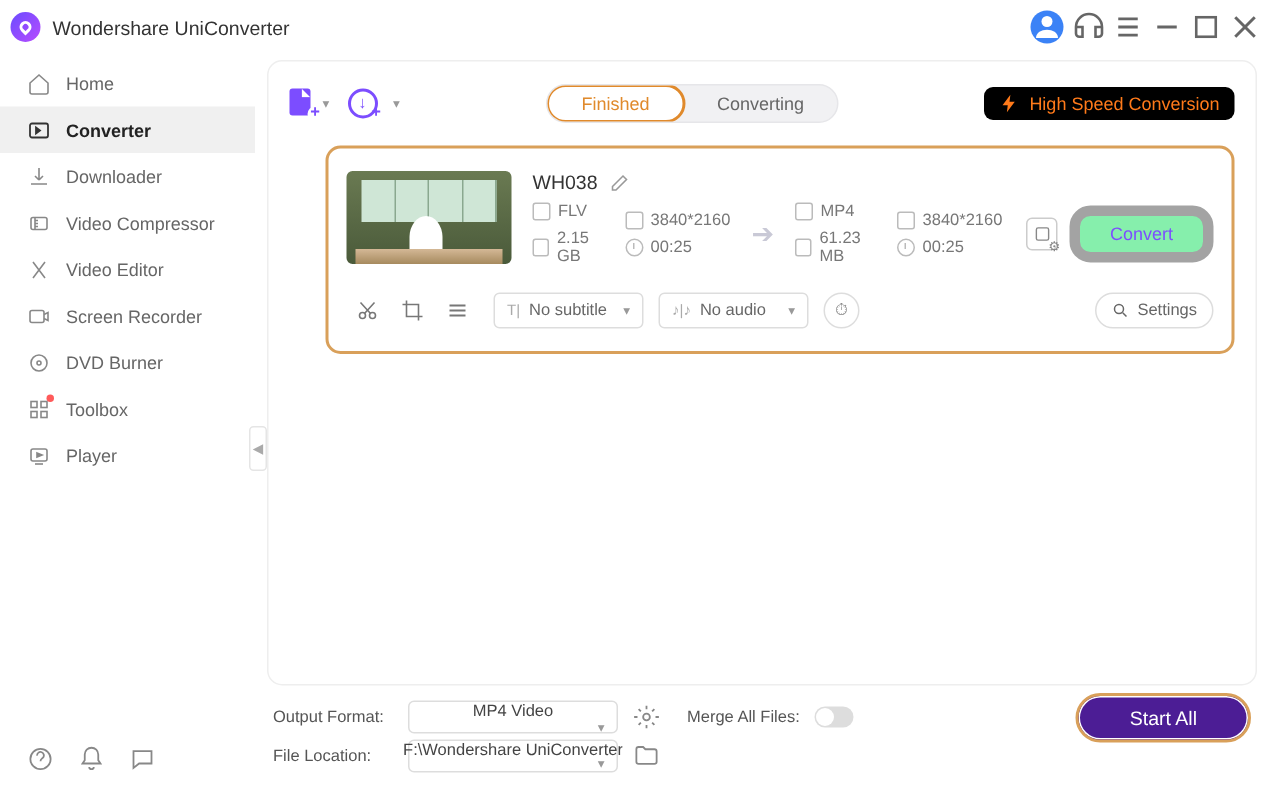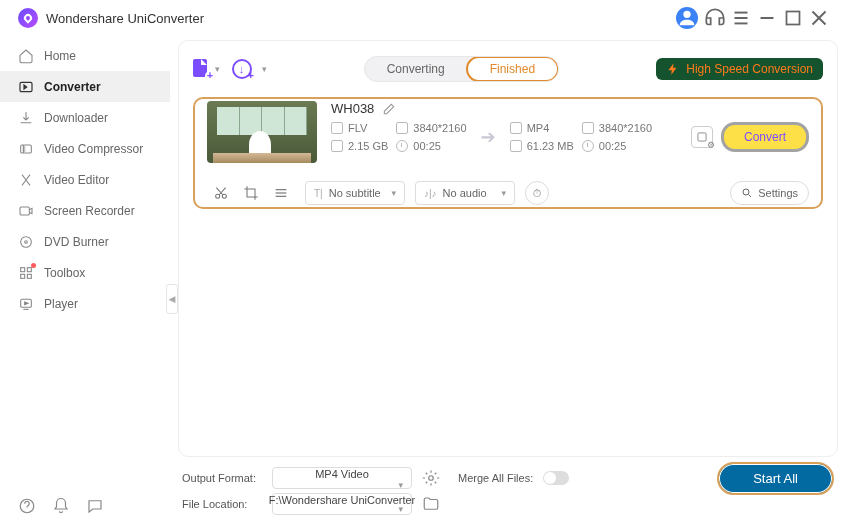--- a/index.html
+++ b/index.html
@@ -1,18 +1,18 @@
 <!DOCTYPE html>
 <html><head>
 <meta charset="utf-8">
 <style>
 * { margin: 0; padding: 0; box-sizing: border-box; font-family: -apple-system, BlinkMacSystemFont, "Segoe UI", sans-serif; }
 body { width: 850px; height: 527px; background: #fff; overflow: hidden; font-size: 12px; color: #333; }
 
-.titlebar { height: 36px; display: flex; align-items: center; padding: 0 18px; }
+.titlebar { height: 36px; display: flex; align-items: center; padding: 0 7px; }
 .logo-circle { width: 20px; height: 20px; border-radius: 50%; background: linear-gradient(135deg,#6a4cff,#b84cff); display: flex; align-items: center; justify-content: center; margin-right: 8px; }
 .logo-inner { width: 8px; height: 8px; border: 2px solid #fff; border-radius: 50% 50% 50% 0; transform: rotate(-45deg); }
 .app-title { font-size: 13px; color: #333; }
 .titlebar-spacer { flex: 1; }
 .tb-icon { width: 26px; height: 26px; display: flex; align-items: center; justify-content: center; color: #666; cursor: pointer; border-radius: 4px; }
 .tb-avatar { width: 22px; height: 22px; border-radius: 50%; background: #3b82f6; display: flex; align-items: center; justify-content: center; color: #fff; font-size: 11px; margin-right: 4px; }
 
 .container { display: flex; height: calc(100% - 36px); }
 .sidebar { width: 170px; padding-top: 4px; position: relative; }
 .side-item { height: 31px; display: flex; align-items: center; padding: 0 18px; color: #666; cursor: pointer; font-size: 12px; gap: 10px; }
@@ -31,62 +31,62 @@
 .add-file-body { position: absolute; width: 14px; height: 18px; background: #7c4dff; border-radius: 2px; }
 .add-file-fold { position: absolute; right: 6px; top: 0; width: 6px; height: 6px; background: #fff; clip-path: polygon(0 0,100% 100%,0 100%); }
 .add-plus { position: absolute; bottom: -2px; right: -2px; color: #7c4dff; font-weight: bold; font-size: 11px; background: #fff; border-radius: 50%; width: 10px; height: 10px; line-height: 9px; text-align: center; }
 .download-icon { width: 20px; height: 20px; border: 2px solid #7c4dff; border-radius: 50%; position: relative; }
 .download-icon::after { content: "↓"; position: absolute; inset: 0; display: flex; align-items: center; justify-content: center; color: #7c4dff; font-size: 11px; font-weight: bold; }
 .chev { color: #999; font-size: 9px; }
 
 .tabbar { display: flex; background: #f1f1f3; border-radius: 14px; height: 26px; overflow: hidden; border: 1px solid #e6e6e9; }
 .tabbar .tab { padding: 0 22px; font-size: 12px; color: #666; display: flex; align-items: center; cursor: pointer; }
 .tabbar .tab.selected-finished { background: #fff; border: 2px solid #e08a2c; border-radius: 13px; color: #e08a2c; margin: -1px; }
-.highspeed { margin-left: auto; display: flex; align-items: center; gap: 6px; color: #ff7a1a; font-size: 12px; background: #14532d; padding: 4px 10px; border-radius: 6px; cursor: pointer; }
+.highspeed { margin-left: auto; display: flex; align-items: center; gap: 6px; color: #ff7a1a; font-size: 12px; background: #000000; padding: 4px 10px; border-radius: 6px; cursor: pointer; }
 .bolt { width: 14px; height: 14px; color: #ff7a1a; }
 
-.file-card { margin-top: 10px; border: 2px solid #d9a05a; border-radius: 10px; padding: 2px 12px; }
+.file-card { margin-top: 10px; border: 2px solid #d9a05a; border-radius: 10px; padding: 15px 12px; margin-left: 24px; }
 .file-row { display: flex; gap: 14px; }
 .thumb { width: 110px; height: 62px; background: linear-gradient(#6a7a52,#4a5a3a); border-radius: 4px; position: relative; overflow: hidden; }
 .thumb-window { position: absolute; top: 6px; left: 10px; width: 90px; height: 28px; background: #cfe6d6; display: flex; }
 .thumb-window div { flex: 1; border-right: 1px solid #8aa88f; }
 .thumb-person { position: absolute; bottom: 4px; left: 42px; width: 22px; height: 28px; background: #fff; border-radius: 50% 50% 0 0; }
 .thumb-table { position: absolute; bottom: 0; left: 6px; right: 6px; height: 10px; background: linear-gradient(#d4b896,#a68a5e); }
 
 .file-info { flex: 1; }
 .file-title { display: flex; align-items: center; gap: 8px; font-size: 13px; font-weight: 500; color: #333; margin-bottom: 6px; }
 .meta-grid { display: flex; align-items: center; gap: 8px; }
 .meta-col { display: flex; flex-direction: column; gap: 6px; }
 .meta-item { display: flex; align-items: center; gap: 5px; color: #777; font-size: 11px; }
 .mi-ic { width: 12px; height: 12px; border: 1px solid #bbb; border-radius: 2px; }
 .mi-ic.clock { border-radius: 50%; position: relative; }
 .mi-ic.clock::after { content: ""; position: absolute; left: 4px; top: 2px; width: 1px; height: 4px; background: #bbb; }
 .arrow-mid { color: #c9c9d6; font-size: 18px; padding: 0 6px; }
 .output-icon { width: 22px; height: 22px; border: 1px solid #ccc; border-radius: 4px; display: flex; align-items: center; justify-content: center; position: relative; cursor: pointer; color: #888; }
 .output-icon .gear { position: absolute; right: -3px; bottom: -3px; font-size: 9px; }
-.convert-btn { border: 3px solid #a3a3a3; background: #fde047; color: #7c4dff; border-radius: 14px; padding: 5px 20px; font-size: 12px; cursor: pointer; }
+.convert-btn { border: 7px solid #a3a3a3; background: #86efac; color: #7c4dff; border-radius: 14px; padding: 5px 20px; font-size: 12px; cursor: pointer; }
 
 .file-controls { display: flex; align-items: center; gap: 10px; margin-top: 10px; padding-top: 8px; }
 .ctrl-group { display: flex; gap: 14px; padding: 0 6px; }
 .ctrl-ic { width: 16px; height: 16px; color: #777; cursor: pointer; display: flex; align-items: center; justify-content: center; }
 .dd { display: flex; align-items: center; gap: 6px; border: 1px solid #ddd; border-radius: 4px; height: 24px; padding: 0 8px; font-size: 11px; color: #666; cursor: pointer; background: #fff; }
 .dd .pre { color: #aaa; font-size: 10px; }
 .dd .cv { color: #999; font-size: 9px; margin-left: auto; }
 .circ-btn { width: 24px; height: 24px; border: 1px solid #ddd; border-radius: 12px; display: flex; align-items: center; justify-content: center; color: #888; cursor: pointer; font-size: 11px; }
 .settings-btn { display: flex; align-items: center; gap: 5px; border: 1px solid #ddd; border-radius: 12px; height: 24px; padding: 0 10px; font-size: 11px; color: #666; cursor: pointer; margin-left: auto; }
 
 .footer { padding: 8px 4px 0; }
 .footer-row { display: flex; align-items: center; gap: 10px; height: 26px; font-size: 11px; color: #555; }
 .f-label { width: 80px; color: #555; }
 .f-dd { border: 1px solid #ddd; border-radius: 4px; height: 22px; width: 140px; padding: 0 8px; display: flex; align-items: center; font-size: 11px; color: #444; cursor: pointer; flex-direction: column; }
 .f-dd .cv { margin-left: auto; color: #999; font-size: 9px; }
 .f-ic { width: 18px; height: 18px; color: #888; cursor: pointer; display: flex; align-items: center; justify-content: center; }
 .toggle { width: 26px; height: 14px; background: #ddd; border-radius: 7px; position: relative; cursor: pointer; }
 .toggle::after { content: ""; position: absolute; left: 1px; top: 1px; width: 12px; height: 12px; background: #fff; border-radius: 50%; }
-.start-all { margin-left: auto; background: #0369a1; color: #fff; border: 2px solid #d9a05a; border-radius: 18px; padding: 7px 34px; font-size: 13px; cursor: pointer; box-shadow: 0 0 0 1px #fff inset; }
+.start-all { margin-left: auto; background: #4c1d95; color: #fff; border: 2px solid #d9a05a; border-radius: 18px; padding: 7px 34px; font-size: 13px; cursor: pointer; box-shadow: 0 0 0 1px #fff inset; }
 
 svg { width: 100%; height: 100%; }
 </style>
 </head>
 <body>
 
 <div class="titlebar">
   <div class="logo-circle">
       <div class="logo-inner"></div>
     </div>
@@ -244,22 +244,22 @@
             </div>
           <span class="chev">▾</span>
         </div>
         <div class="tool-btn">
           <div class="download-icon"></div>
           <span style="position:relative;left:-6px;top:6px;color:#7c4dff;font-size:11px;font-weight:bold">+</span>
           <span class="chev">▾</span>
         </div>
         <div style="flex:1;display:flex;justify-content:center">
           <div class="tabbar">
+            <div class="tab selected-finished">Finished</div>
             <div class="tab">Converting</div>
-            <div class="tab selected-finished">Finished</div>
           </div>
         </div>
         <div class="highspeed">
           <span class="bolt"><svg viewBox="0 0 24 24" fill="currentColor">
                 <path d="M13 2L4 14h6l-1 8 9-12h-6z"></path>
               </svg></span>
           <span>High Speed Conversion</span>
         </div>
       </div>
 

